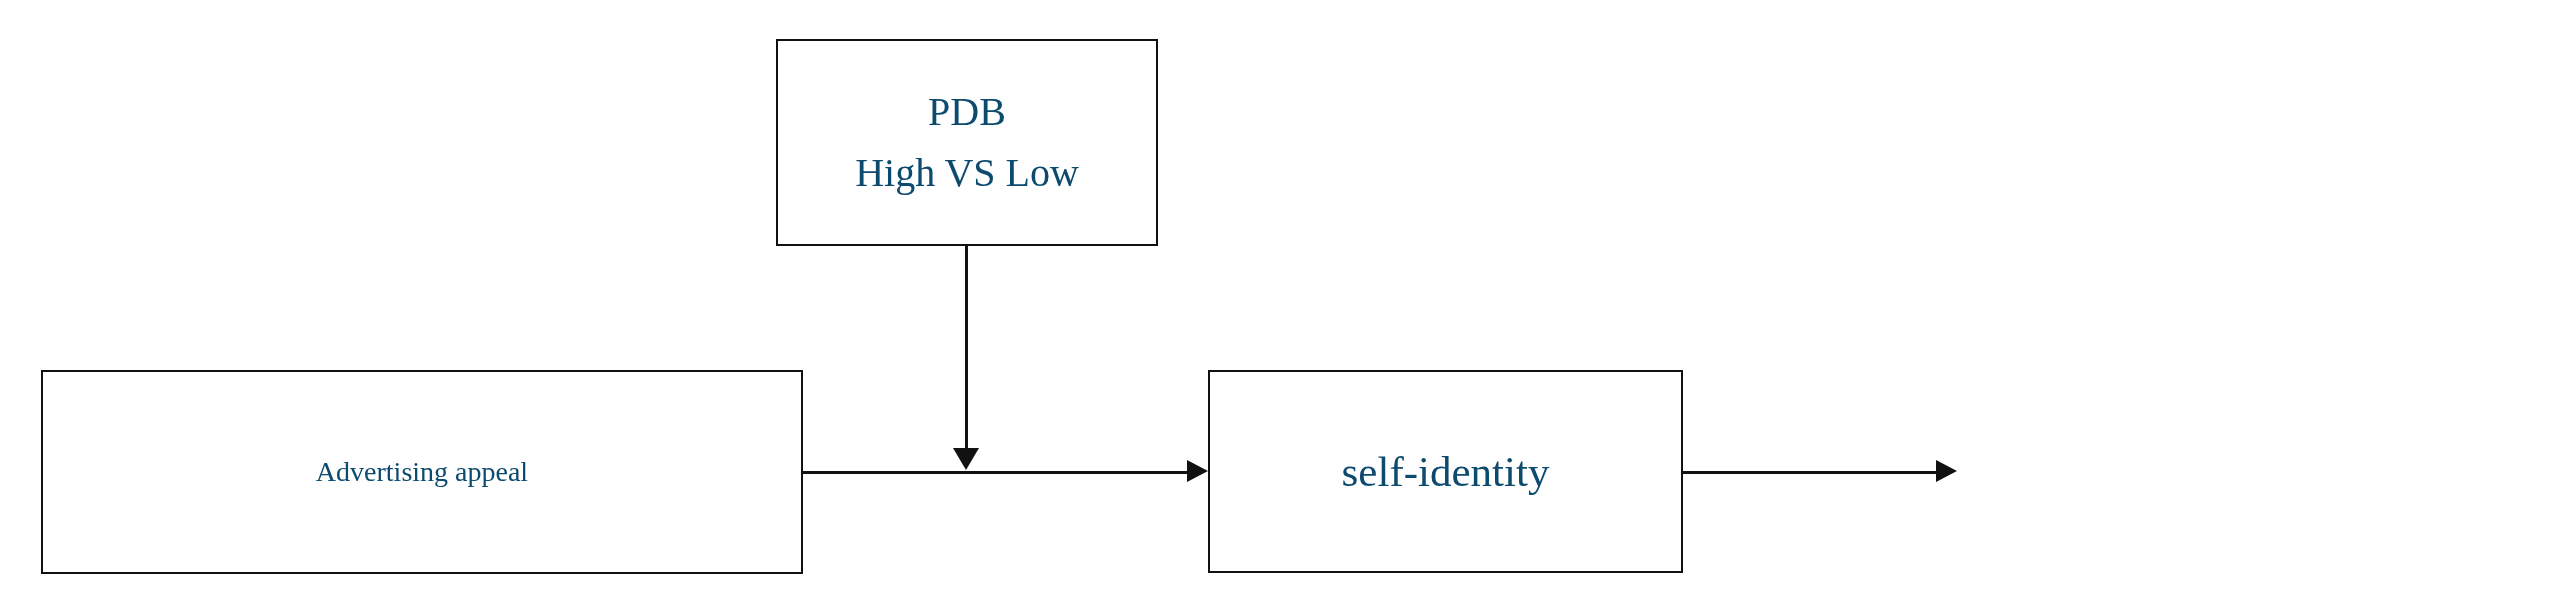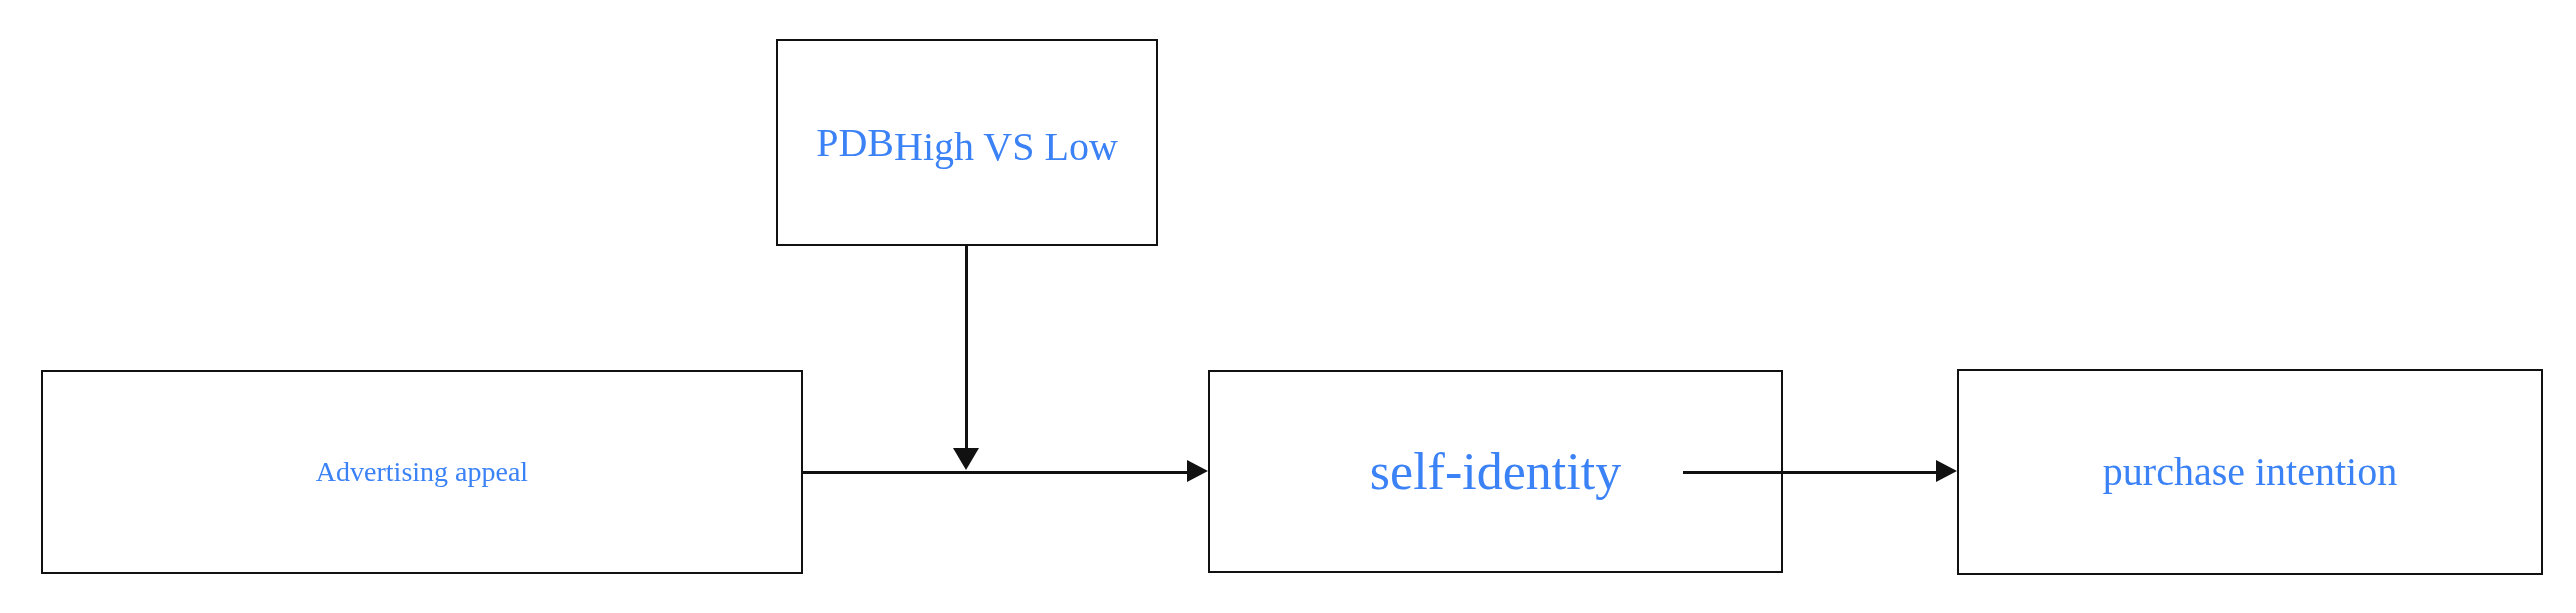--- a/index.html
+++ b/index.html
@@ -21,26 +21,26 @@
     overflow: hidden;
   }
 
   
   .node-box {
     position: absolute;
     box-sizing: border-box;
     border: 2.6px solid #111111;
     background: #ffffff;
     display: flex;
-    flex-direction: row;
+    flex-direction: column;
     align-items: center;
     justify-content: center;
     text-align: center;
     line-height: 1.30;
-    color: #3b82f6;
+    color: #0c4a6e;
   }
 
   .node-line {
     display: block;
     white-space: nowrap;
   }
 
   #node-moderator {
     left: 776px;
     top: 39px;
@@ -55,23 +55,23 @@
     top: 370px;
     width: 762px;
     height: 204px;
     font-size: 28px;
   }
   #node-independent .node-line + .node-line { margin-top: 3.5px; }
 
   #node-mediator {
     left: 1208px;
     top: 370px;
-    width: 575px;
+    width: 475px;
     height: 203px;
-    font-size: 52px;
+    font-size: 43px;
   }
 
   #node-dependent {
     left: 1957px;
     top: 369px;
     width: 586px;
     height: 206px;
     font-size: 40px;
   }
 
@@ -159,23 +159,20 @@
   </div>
 
   <div class="node-box" id="node-independent">
     <span class="node-line">Advertising appeal</span>
   </div>
 
   <div class="node-box" id="node-mediator">
     <span class="node-line">self-identity</span>
   </div>
 
-  <div class="node-box" id="node-dependent">
-    <span class="node-line">purchase intention</span>
-  </div>
 
   <div class="connector" id="arrow-appeal-to-identity">
     <div class="h-shaft"></div>
     <div class="arrowhead-right"></div>
   </div>
 
   <div class="connector" id="arrow-identity-to-intention">
     <div class="h-shaft"></div>
     <div class="arrowhead-right"></div>
   </div>

